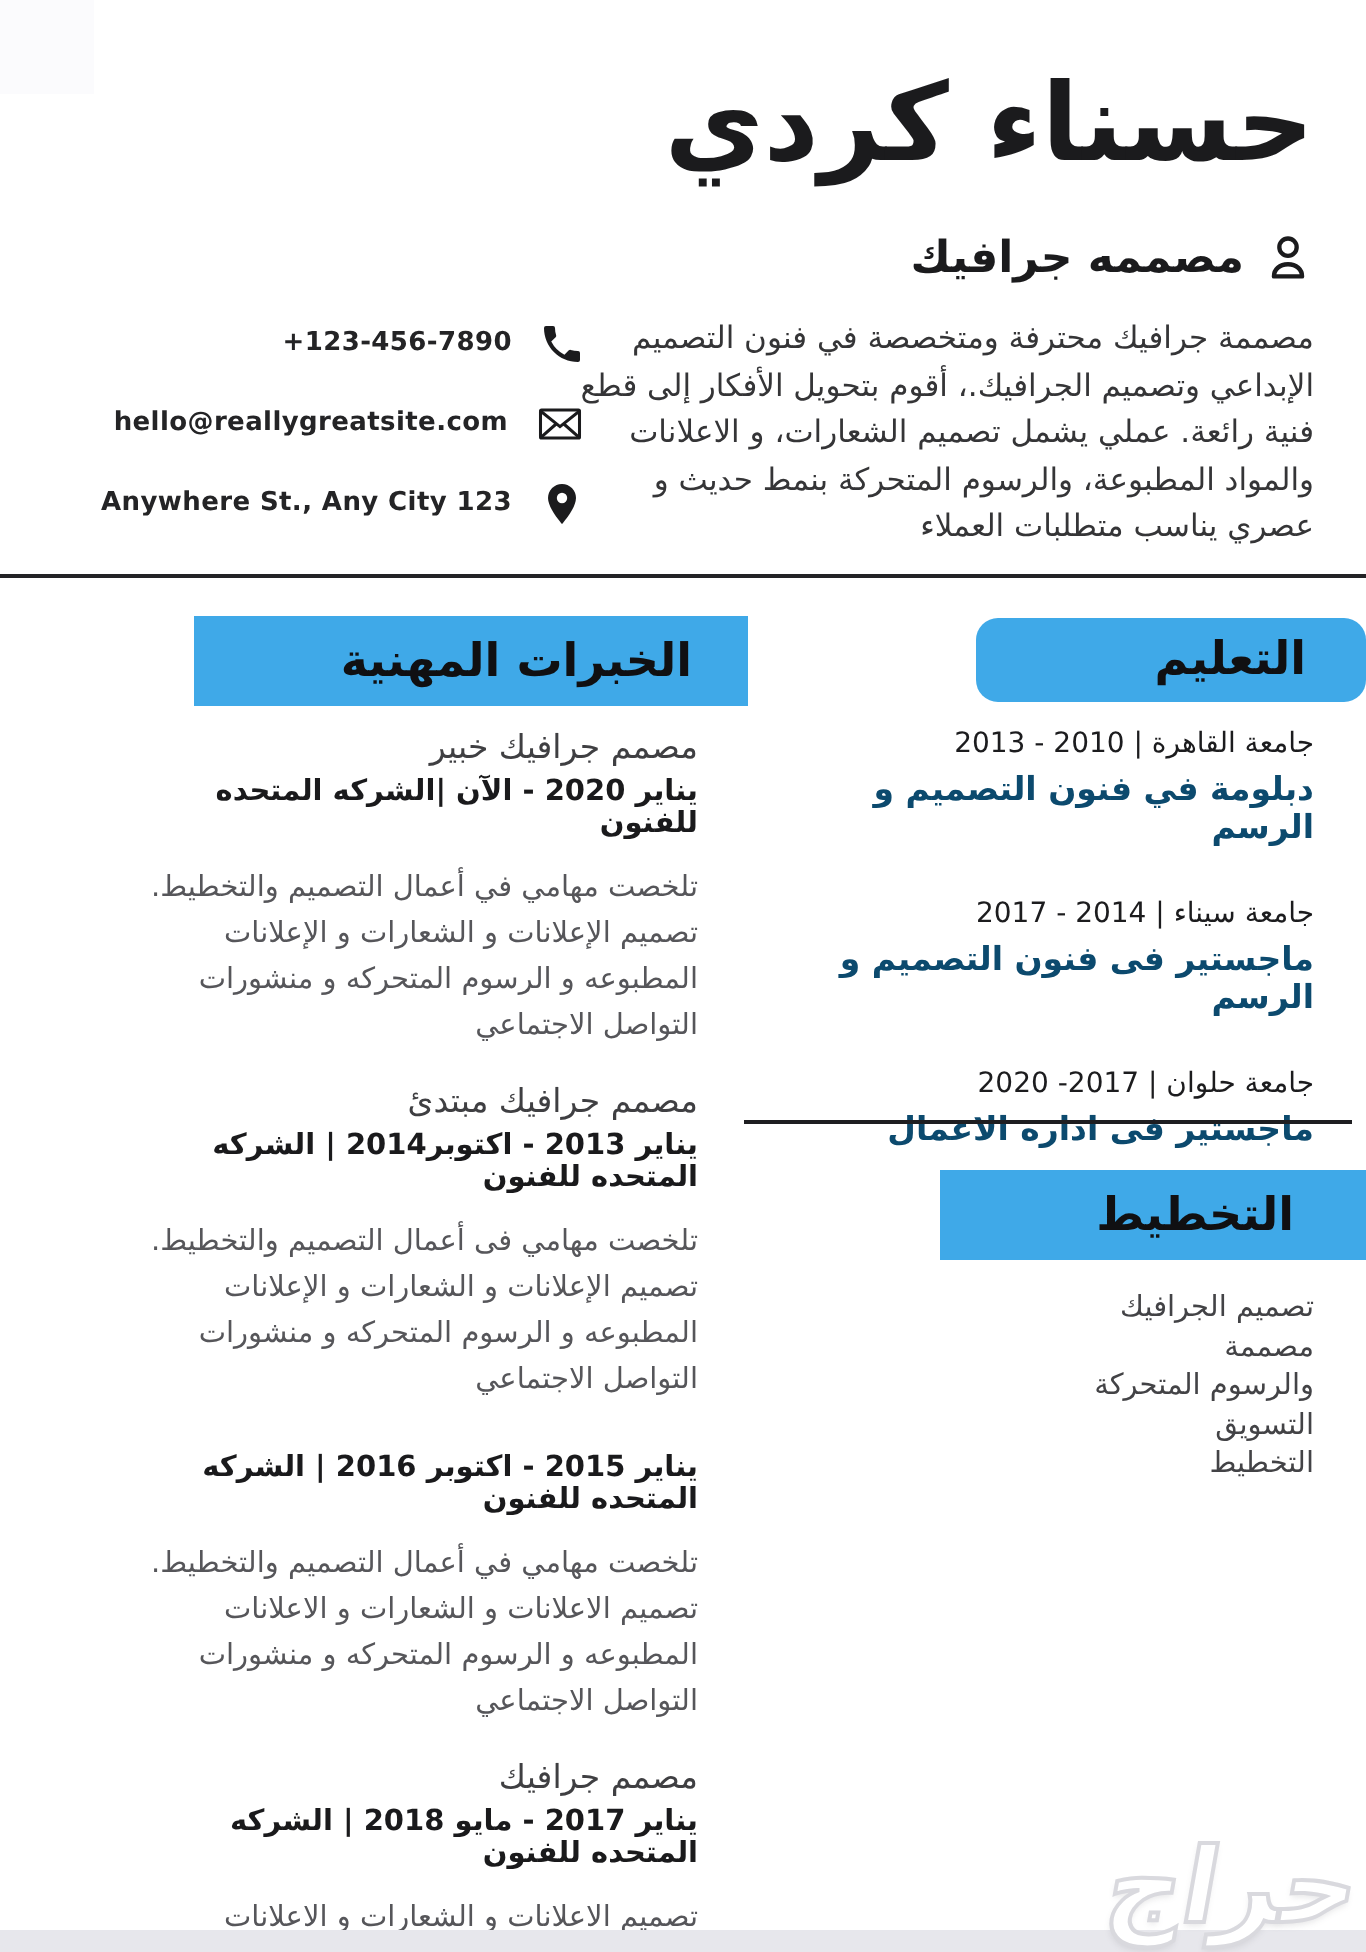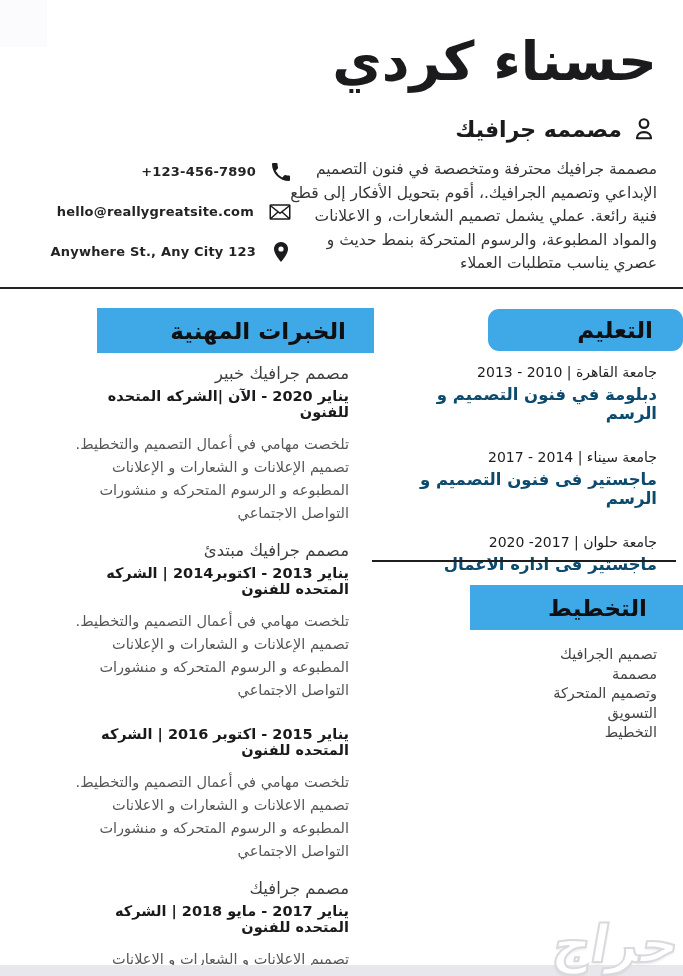--- a/index.html
+++ b/index.html
@@ -187,21 +187,21 @@
 
   <div class="hr-edu"></div>
 
   <div class="skills-list">
 
       <p class="skill-item">تصميم الجرافيك</p>
 
       <p class="skill-item">مصممة</p>
 
 
-      <p class="skill-item">وتصميم المتحركة</p>
+      <p class="skill-item">والرسوم المتحركة</p>
 
       <p class="skill-item">التسويق</p>
 
       <p class="skill-item">التخطيط</p>
     </div>
 
   <div class="bottom-strip"></div>
   <div class="watermark">حراج</div>
 
 </div>

